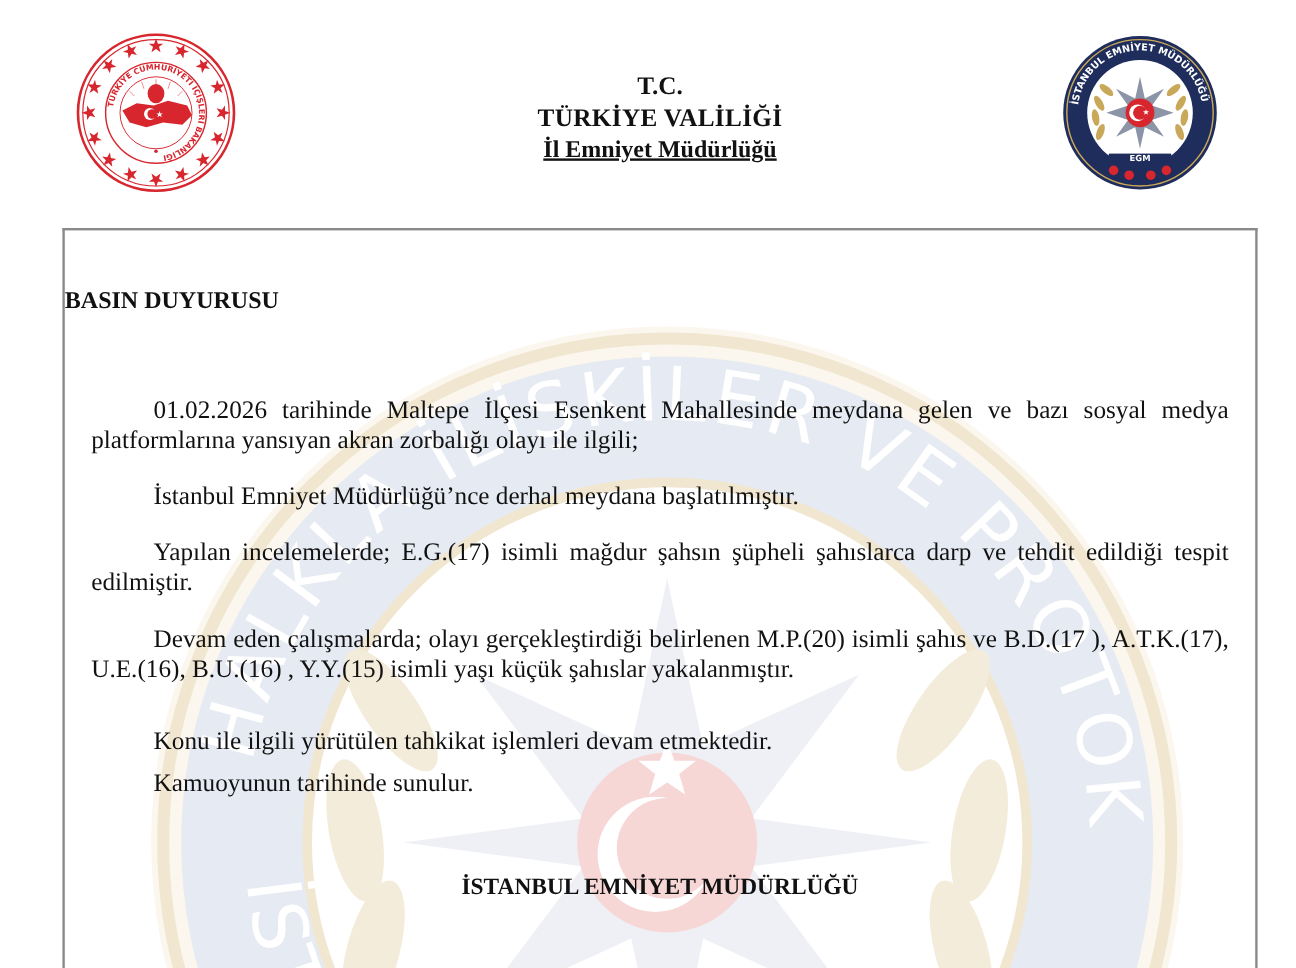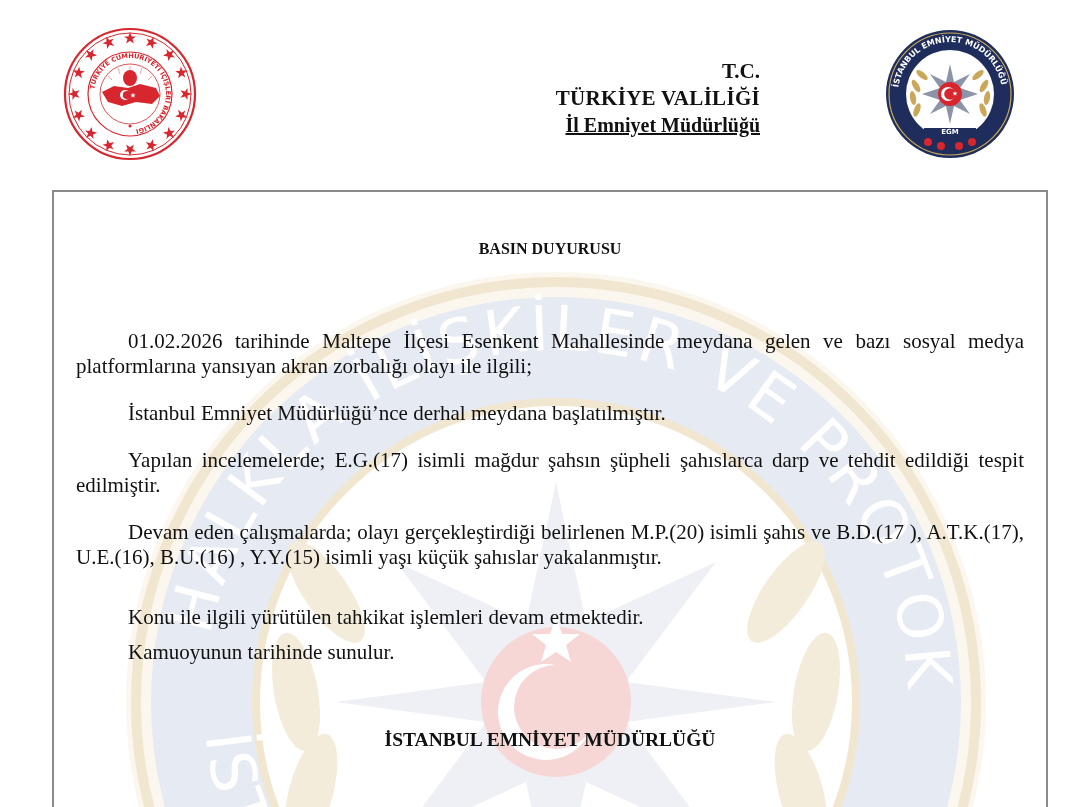--- a/index.html
+++ b/index.html
@@ -11,21 +11,21 @@
       color: #111111;
     }
     .page { position: relative; width: 1080px; height: 807px; }
 
     
     .header { position: absolute; top: 0; left: 0; width: 1080px; height: 180px; }
     .logo-left { position: absolute; left: 62px; top: 26px; width: 136px; height: 136px; }
     .logo-right { position: absolute; left: 884px; top: 28px; width: 132px; height: 132px; }
     .header-titles {
       position: absolute; left: 340px; top: 58px; width: 420px;
-      text-align: right; font-weight: bold; line-height: 27px;
+      text-align: center; font-weight: bold; line-height: 27px;
     }
     .header-titles .t1 { font-size: 21px; }
     .header-titles .t2 { font-size: 21px; letter-spacing: 0.3px; }
     .header-titles .t3 { font-size: 20px; text-decoration: underline; }
 
     
     .doc-box {
       position: absolute; left: 52px; top: 190px;
       width: 996px; height: 640px;
       border: 2px solid #8a8a8a;
@@ -34,21 +34,21 @@
       overflow: hidden;
       background: #ffffff;
     }
     .watermark {
       position: absolute; left: 62px; top: 70px; width: 880px; height: 880px;
       opacity: 1; pointer-events: none;
     }
     .doc-content { position: absolute; left: 0; top: 0; width: 100%; height: 100%; }
     .doc-title {
       position: absolute; top: 48px; left: 0; width: 100%;
-      text-align: center; font-weight: bold; font-size: 16px;
+      font-weight: bold; font-size: 20px;
     }
     .para {
       position: absolute; left: 22px; width: 948px;
       font-size: 21px; line-height: 25px;
       text-align: justify; text-indent: 52px;
     }
     .p1 { top: 137px; }
     .p2 { top: 209px; }
     .p3 { top: 256px; }
     .p4 { top: 328px; }

